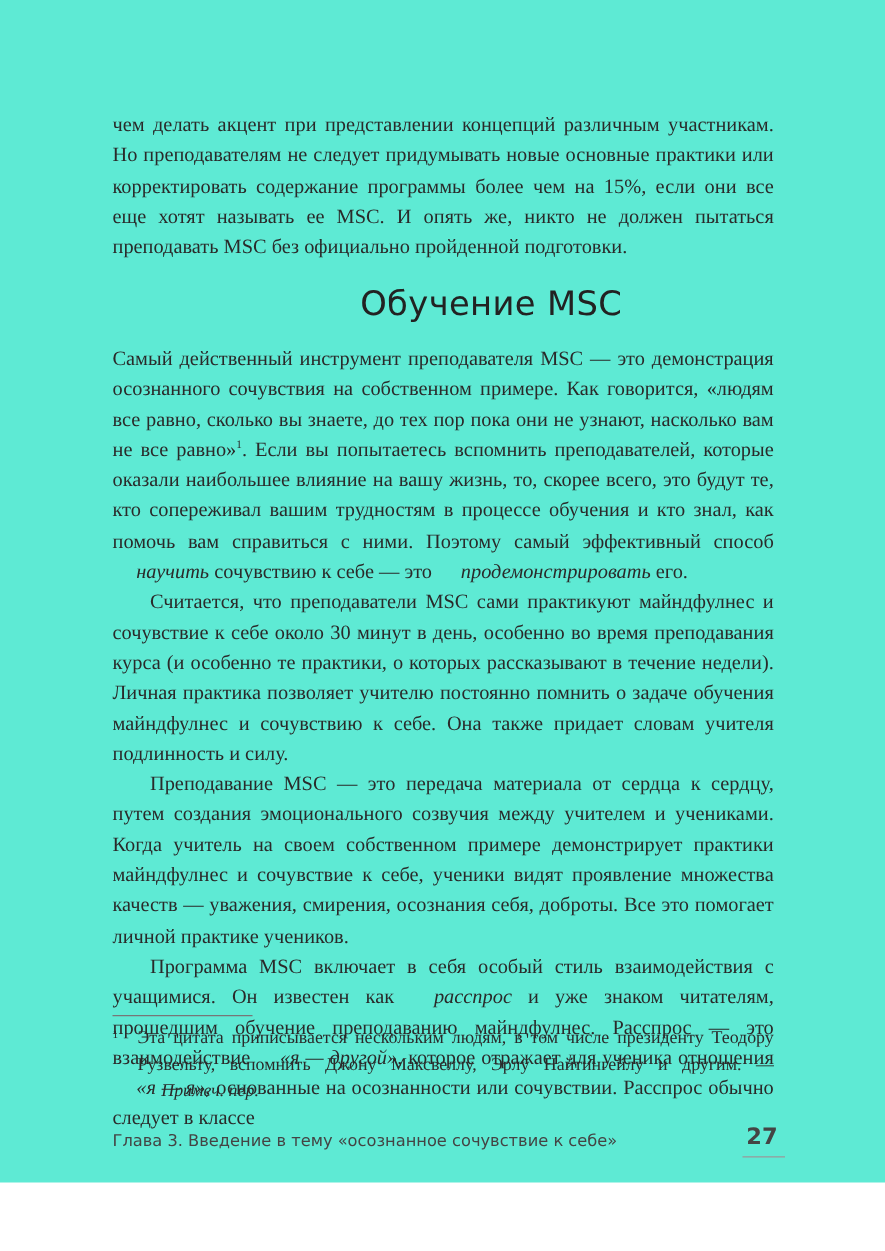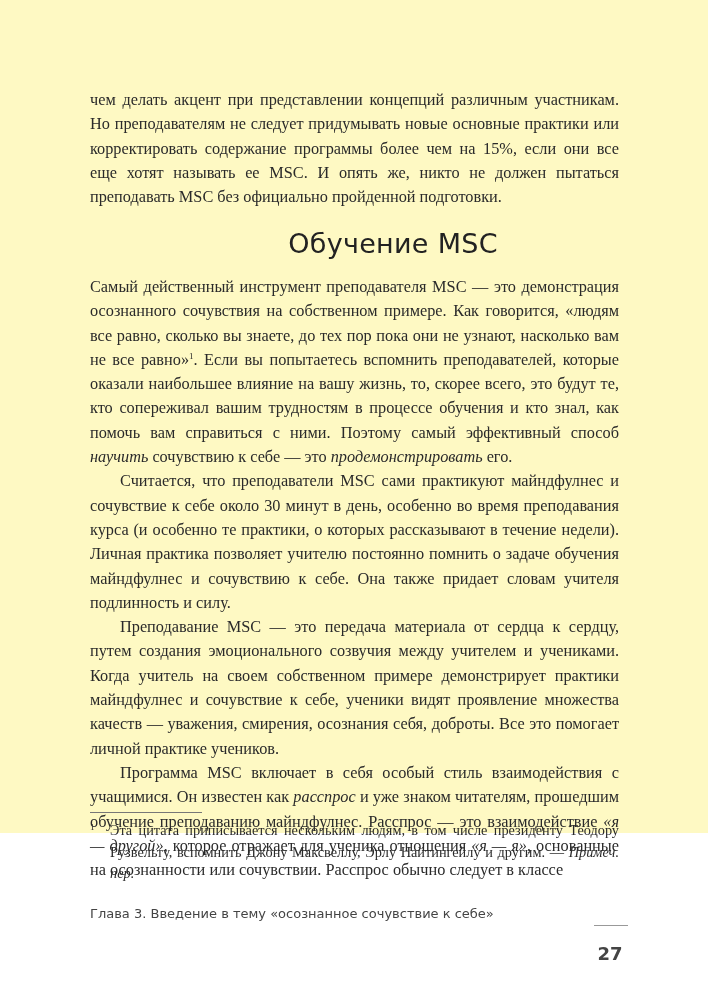--- a/index.html
+++ b/index.html
@@ -1,17 +1,17 @@
 <!DOCTYPE html>
 <html><head>
 <meta charset="utf-8">
 <style>
   html, body { margin: 0; padding: 0; background: #ffffff; }
   body { width: 708px; height: 1001px; position: relative; overflow: hidden; }
-  .page { position: absolute; left: 0; top: 0; width: 708px; height: 833px; background: #fef9c3; }
+  .page { position: absolute; left: 0; top: 0; width: 708px; height: 946px; background: #5eead4; }
   .body-text {
     position: absolute; left: 90px; width: 529px;
     font-family: "Liberation Serif", "DejaVu Serif", serif;
     font-size: 16.3px; line-height: 24.3px; color: #2a2a2a;
     text-align: justify;
   }
   .body-text p { margin: 0; }
   .indent { text-indent: 30px; }
   #top-para { top: 88px; }
   .heading {
@@ -27,26 +27,26 @@
     font-family: "Liberation Serif", "DejaVu Serif", serif;
     font-size: 14.3px; line-height: 21.5px; color: #2a2a2a; text-align: justify;
   }
   .footnote .marker { position: absolute; left: 0; top: -3px; font-size: 9px; }
   .footnote .fn-body { margin-left: 20px; }
   .running-head {
     position: absolute; left: 90px; top: 906px;
     font-family: "DejaVu Sans", sans-serif; font-size: 13px; color: #444;
   }
   .page-number {
-    position: absolute; left: 597px; top: 899px; width: 26px; text-align: center;
-    font-family: "DejaVu Sans", sans-serif; font-weight: bold; font-size: 18px; color: #444; margin-top: 44px;
+    position: absolute; left: 597px; top: 899px; width: 26px; 
+    font-family: "DejaVu Sans", sans-serif; font-weight: bold; font-size: 18px; color: #444;
   }
   .page-rule { position: absolute; left: 594px; top: 925px; width: 34px; height: 1px; background: #999; }
   sup { font-size: 9px; line-height: 0; vertical-align: super; }
-  i { font-style: italic; }
+  i { font-style: italic; margin-left: 19px; }
 </style>
 </head>
 <body>
 
 <div class="page">
 
   <div class="body-text" id="top-para">
     <p>чем делать акцент при представлении концепций различным участникам. Но преподавателям не следует придумывать новые основные практики или корректировать содержание программы более чем на 15%, если они все еще хотят называть ее MSC. И опять же, никто не должен пытаться преподавать MSC без официально пройденной подготовки.</p>
   </div>
 

